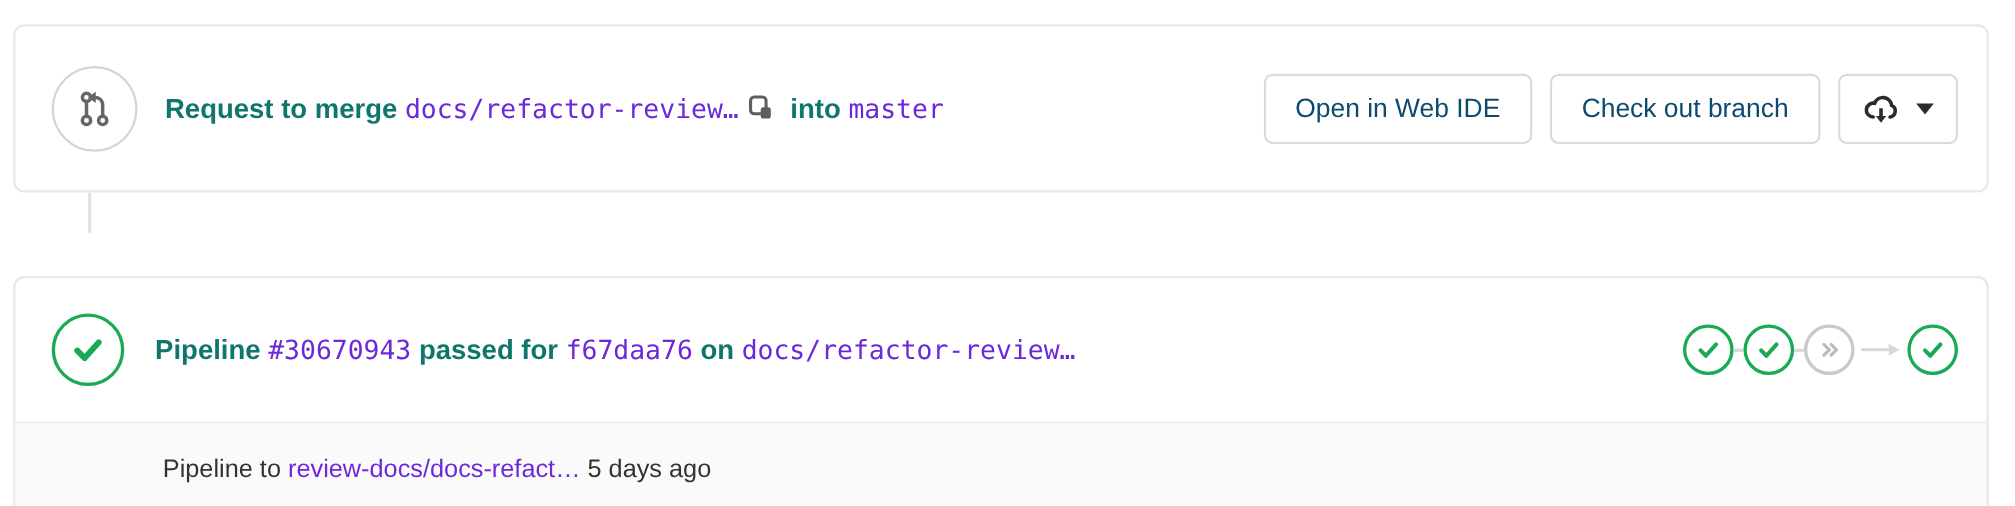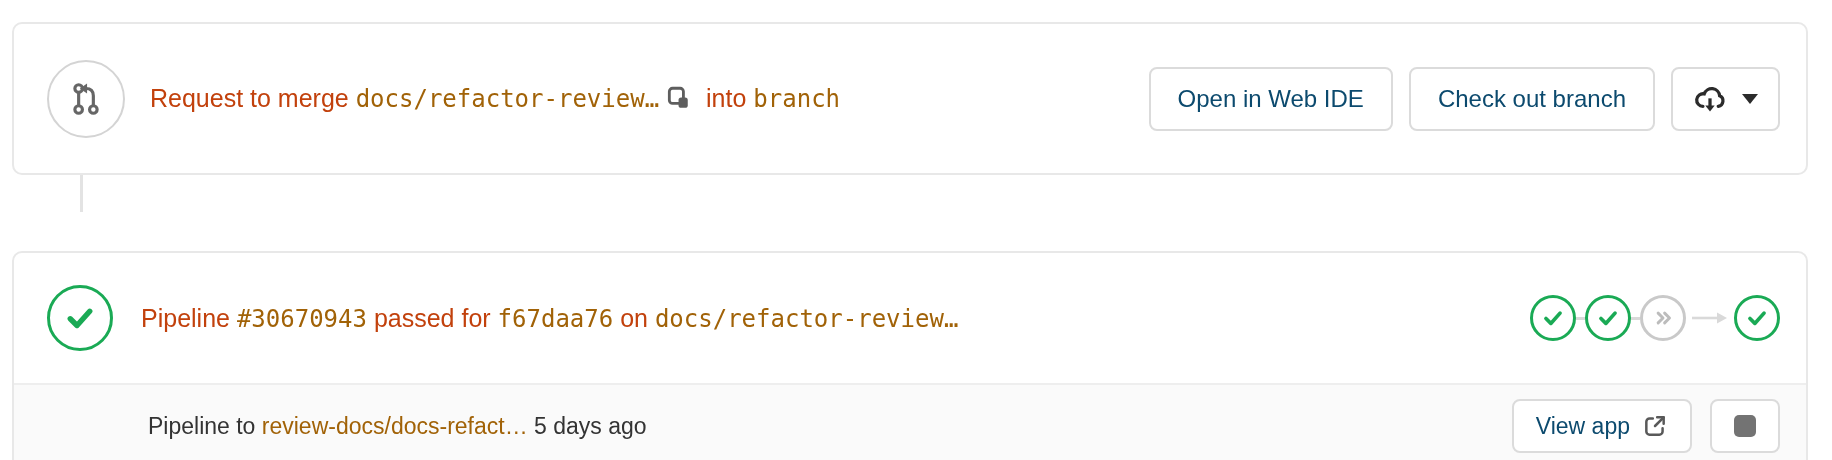--- a/index.html
+++ b/index.html
@@ -11,22 +11,22 @@
 
   
   .mr-card { top:22px; height:153px; display:flex; align-items:center;
              padding:0 26px 0 33px; }
   .mr-icon-circle { width:78px; height:78px; border:2.5px solid #d4d4d4;
                     border-radius:50%; flex:0 0 auto;
                     display:flex; align-items:center; justify-content:center; }
   .mr-text { flex:1 1 auto; margin-left:25px; min-width:0; }
   .line1 { font-size:25px; line-height:40px; color:#2e2e2e; white-space:nowrap; }
   .line2 { font-size:25px; line-height:40px; color:#737373; white-space:nowrap; }
-  .b { font-weight:400; color:#c2410c; }
-  .link { color:#a16207; text-decoration:none; cursor:pointer; }
+  .b { font-weight:700; color:#0f766e; }
+  .link { color:#6d28d9; text-decoration:none; cursor:pointer; }
   .mono { font-family:"DejaVu Sans Mono","Liberation Mono",monospace; font-size:24px; }
   .copy-btn { display:inline-flex; vertical-align:-4px; margin:0 8px 0 6px; cursor:pointer; }
 
   .mr-actions { display:flex; align-items:center; gap:16px; flex:0 0 auto; }
   .btn { display:inline-flex; align-items:center; justify-content:center;
          height:64px; padding:0 27px; background:#fff; color:#0c4a6e;
          font-family:"Liberation Sans", sans-serif; font-size:24px;
          border:2px solid #dbdbdb; border-radius:8px; cursor:pointer; white-space:nowrap; }
   .btn-icon { padding:0 20px; gap:15px; }
   .caret { width:0; height:0; border-left:8px solid transparent;
@@ -84,21 +84,21 @@
     <div class="mr-text">
       <div class="line1">
         <span class="b">Request to merge</span>
         <a class="mono link">docs/refactor-review…</a><span class="copy-btn">
             <svg width="26" height="26" viewBox="0 0 24 24" fill="none">
              <rect x="4" y="3" width="13" height="14" rx="3" stroke="#5e5e5e" stroke-width="2.6"></rect>
              <rect x="12.5" y="11.5" width="8.5" height="9.5" rx="2.4" fill="#5e5e5e"></rect>
            </svg>
           </span>
         <span class="b">into</span>
-        <a class="mono link">branch</a>
+        <a class="mono link">master</a>
       </div>
     </div>
 
     <div class="mr-actions">
       <button class="btn">Open in Web IDE</button>
       <button class="btn">Check out branch</button>
       <button class="btn btn-icon">
         <span>
           <svg width="34" height="30" viewBox="0 0 26 22" fill="none">
             <path d="M7.6 16.6 a4.8 4.8 0 1 1 1 -9.5 a6.1 6.1 0 0 1 11.8 1.5 a4.2 4.2 0 0 1 -1.1 8" stroke="#2b2b2b" stroke-width="2.5" stroke-linecap="round"></path>
@@ -162,30 +162,15 @@
           </span>
         </div>
     </div>
 
     <div class="deploy-row">
       <div class="deploy-text">
         <span>Pipeline to</span>
         <a class="link">review-docs/docs-refact…</a>
         <span>5 days ago</span>
       </div>
-      <div class="deploy-actions">
-        <button class="btn btn-sm">
-          <span>View app</span>
-          <span>
-            <svg width="26" height="26" viewBox="0 0 24 24" fill="none" stroke="#595959" stroke-width="2.3" stroke-linecap="round" stroke-linejoin="round">
-              <path d="M10 5 H7 a3 3 0 0 0 -3 3 v9 a3 3 0 0 0 3 3 h9 a3 3 0 0 0 3 -3 v-3"></path>
-              <path d="M14 4 h6 v6"></path>
-              <path d="M20 4 L12 12"></path>
-            </svg>
-          </span>
-        </button>
-        <button class="btn btn-sm">
-          <span class="stop-square"></span>
-        </button>
-      </div>
     </div>
   </section>
 </div>
 
 </body></html>

